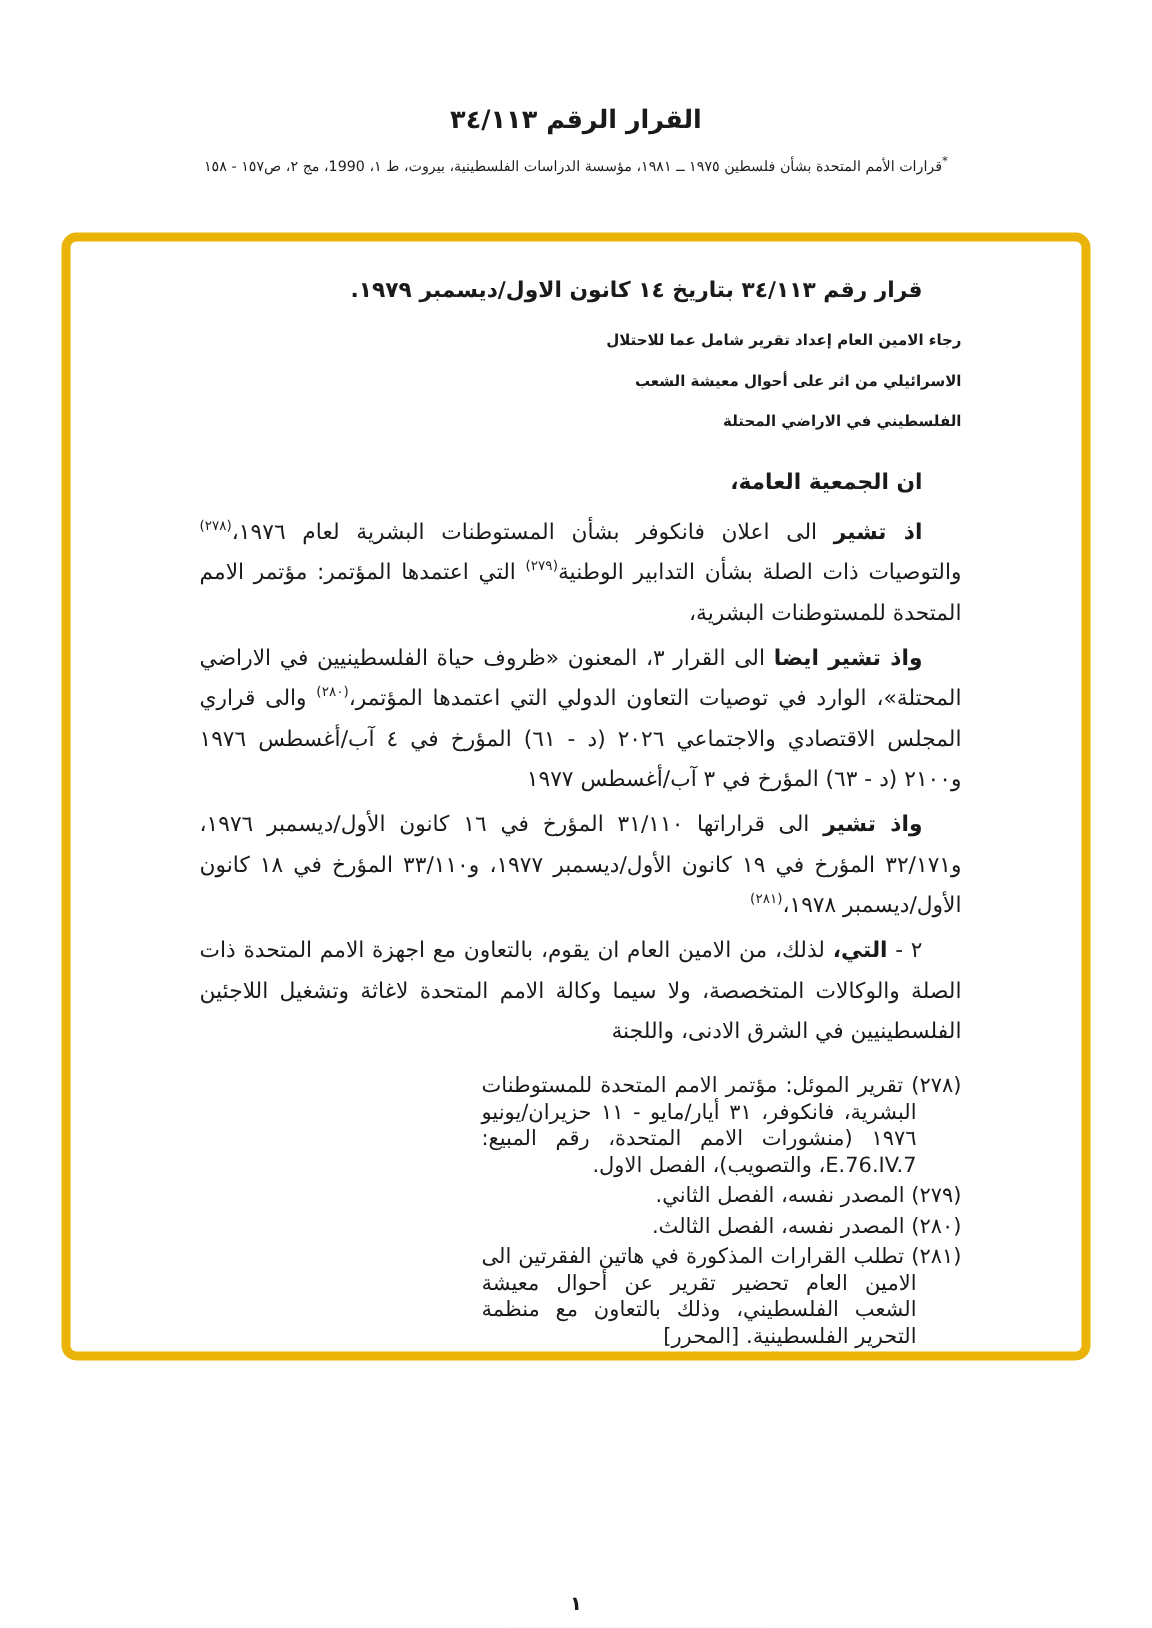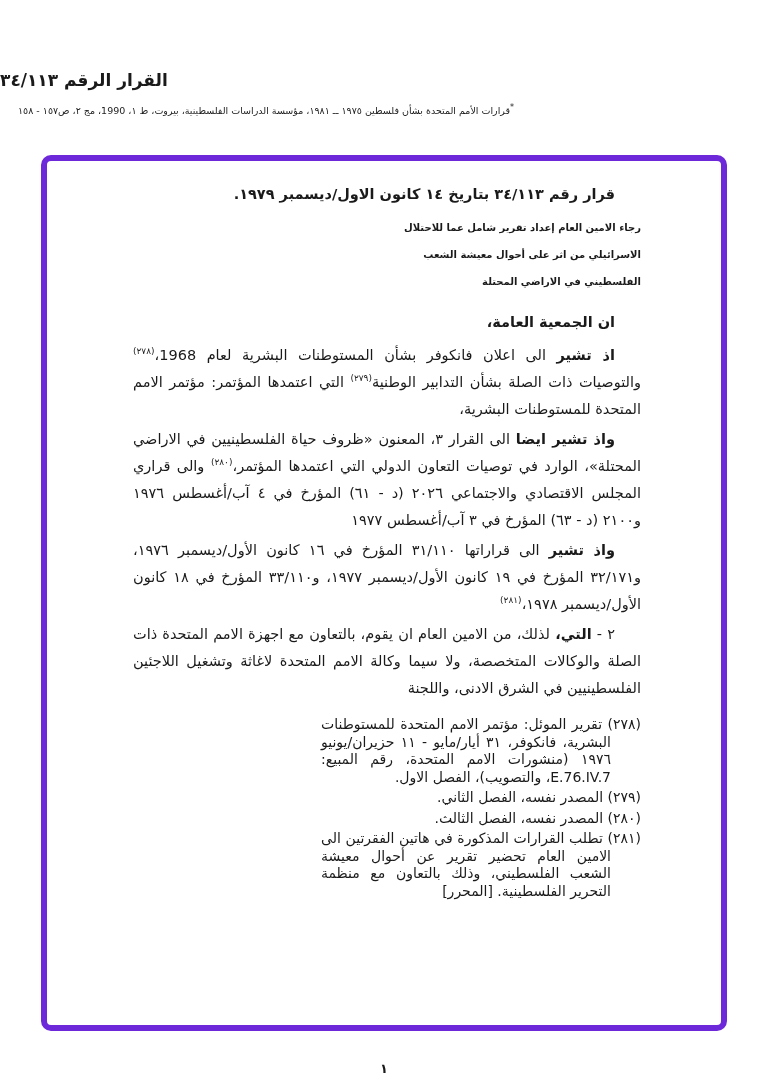--- a/index.html
+++ b/index.html
@@ -9,31 +9,31 @@
     font-family: "DejaVu Sans", sans-serif;
   }
   .page {
     position: relative;
     width: 768px; height: 1085px;
     background: #ffffff;
     color: #1a1a1a;
     direction: rtl;
     overflow: hidden;
   }
-  .doc-header { text-align: left; padding-top: 70px; }
+  .doc-header { text-align: center; padding-top: 70px; }
   .doc-title { margin: 0; font-size: 17px; font-weight: 700; }
   .doc-source { margin: 13px 18px 0; font-size: 9.5px; color: #1c1c1c; }
   .src-mark { font-size: 8px; }
 
   .green-box {
     position: absolute;
     top: 155px; right: 41px;
-    width: 686px; height: 876px;
+    width: 686px; height: 752px;
     box-sizing: border-box;
-    border: 6px solid #6d28d9;
+    border: 6px solid #eab308;
     border-radius: 10px;
     background: #ffffff;
     padding: 20px 80px 12px 86px;
     overflow: hidden;
   }
 
   .dateline { margin: 0 0 4px; font-size: 14.5px; font-weight: 700; text-indent: 26px; line-height: 27px; }
   .res-heading {
     margin: 6px 0 14px;
     font-size: 10px; font-weight: 700;
@@ -82,21 +82,21 @@
   <section class="green-box">
 
     <p class="dateline">قرار رقم ٣٤/١١٣ بتاريخ ١٤ كانون الاول/ديسمبر ١٩٧٩.</p>
 
     <h2 class="res-heading">رجاء الامين العام إعداد تقرير شامل عما للاحتلال
 الاسرائيلي من اثر على أحوال معيشة الشعب
 الفلسطيني في الاراضي المحتلة</h2>
 
     <p class="opening">ان الجمعية العامة،</p>
 
-    <p class="para"><b class="lead">اذ تشير</b><span> الى اعلان فانكوفر بشأن المستوطنات البشرية لعام 1968،</span><sup class="fnref">(٢٧٨)</sup><span> والتوصيات ذات الصلة بشأن التدابير الوطنية</span><sup class="fnref">(٢٧٩)</sup><span> التي اعتمدها المؤتمر: مؤتمر الامم المتحدة للمستوطنات البشرية،</span></p>
+    <p class="para"><b class="lead">اذ تشير</b><span> الى اعلان فانكوفر بشأن المستوطنات البشرية لعام ١٩٧٦،</span><sup class="fnref">(٢٧٨)</sup><span> والتوصيات ذات الصلة بشأن التدابير الوطنية</span><sup class="fnref">(٢٧٩)</sup><span> التي اعتمدها المؤتمر: مؤتمر الامم المتحدة للمستوطنات البشرية،</span></p>
 
     <p class="para"><b class="lead">واذ تشير ايضا</b><span> الى القرار ٣، المعنون «ظروف حياة الفلسطينيين في الاراضي المحتلة»، الوارد في توصيات التعاون الدولي التي اعتمدها المؤتمر،</span><sup class="fnref">(٢٨٠)</sup><span> والى قراري المجلس الاقتصادي والاجتماعي ٢٠٢٦ (د - ٦١) المؤرخ في ٤ آب/أغسطس ١٩٧٦ و٢١٠٠ (د - ٦٣) المؤرخ في ٣ آب/أغسطس ١٩٧٧</span></p>
 
     <p class="para"><b class="lead">واذ تشير</b><span> الى قراراتها ٣١/١١٠ المؤرخ في ١٦ كانون الأول/ديسمبر ١٩٧٦، و٣٢/١٧١ المؤرخ في ١٩ كانون الأول/ديسمبر ١٩٧٧، و٣٣/١١٠ المؤرخ في ١٨ كانون الأول/ديسمبر ١٩٧٨،</span><sup class="fnref">(٢٨١)</sup></p>
 
 
     <p class="para"><span>٢ - </span><b class="lead">التي،</b><span> لذلك، من الامين العام ان يقوم، بالتعاون مع اجهزة الامم المتحدة ذات الصلة والوكالات المتخصصة، ولا سيما وكالة الامم المتحدة لاغاثة وتشغيل اللاجئين الفلسطينيين في الشرق الادنى، واللجنة</span></p>
 
     <div class="footnotes">
       <p class="footnote"><span class="fn-marker">(٢٧٨)</span> <span>تقرير الموئل: مؤتمر الامم المتحدة للمستوطنات البشرية، فانكوفر، ٣١ أيار/مايو - ١١ حزيران/يونيو ١٩٧٦ (منشورات الامم المتحدة، رقم المبيع: E.76.IV.7، والتصويب)، الفصل الاول.</span></p>

